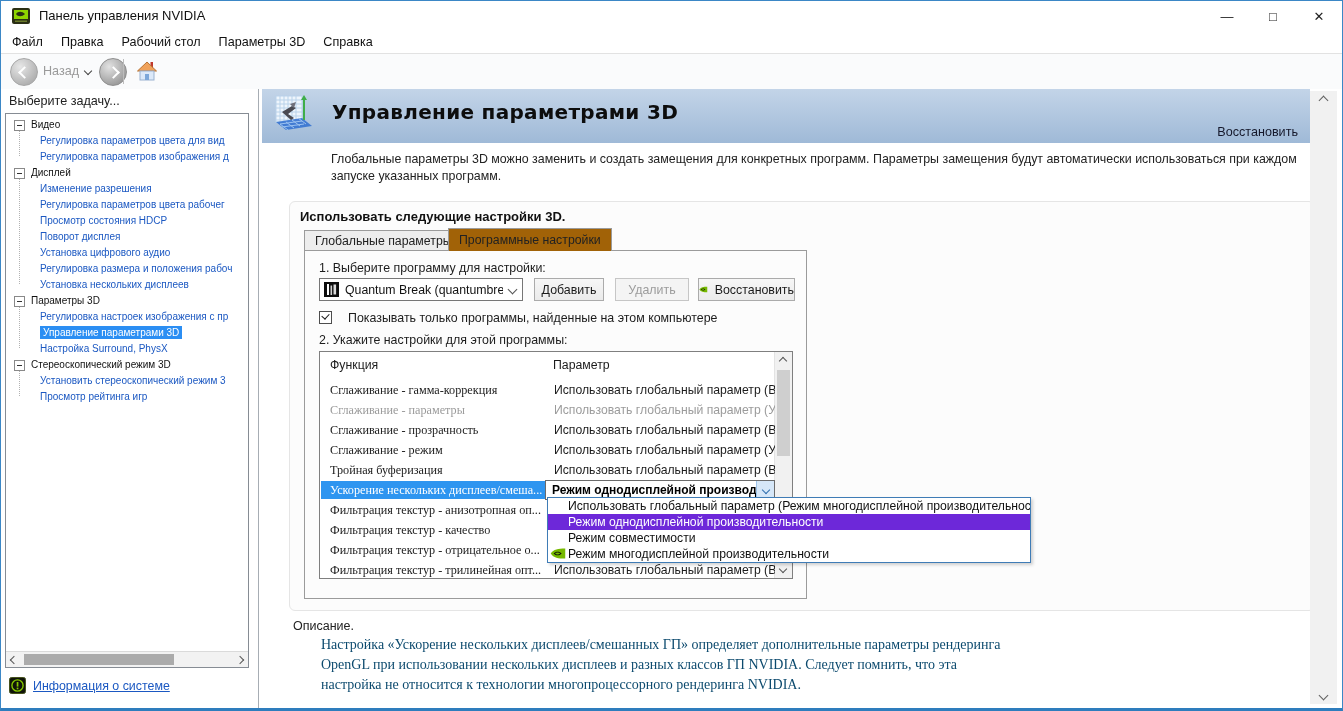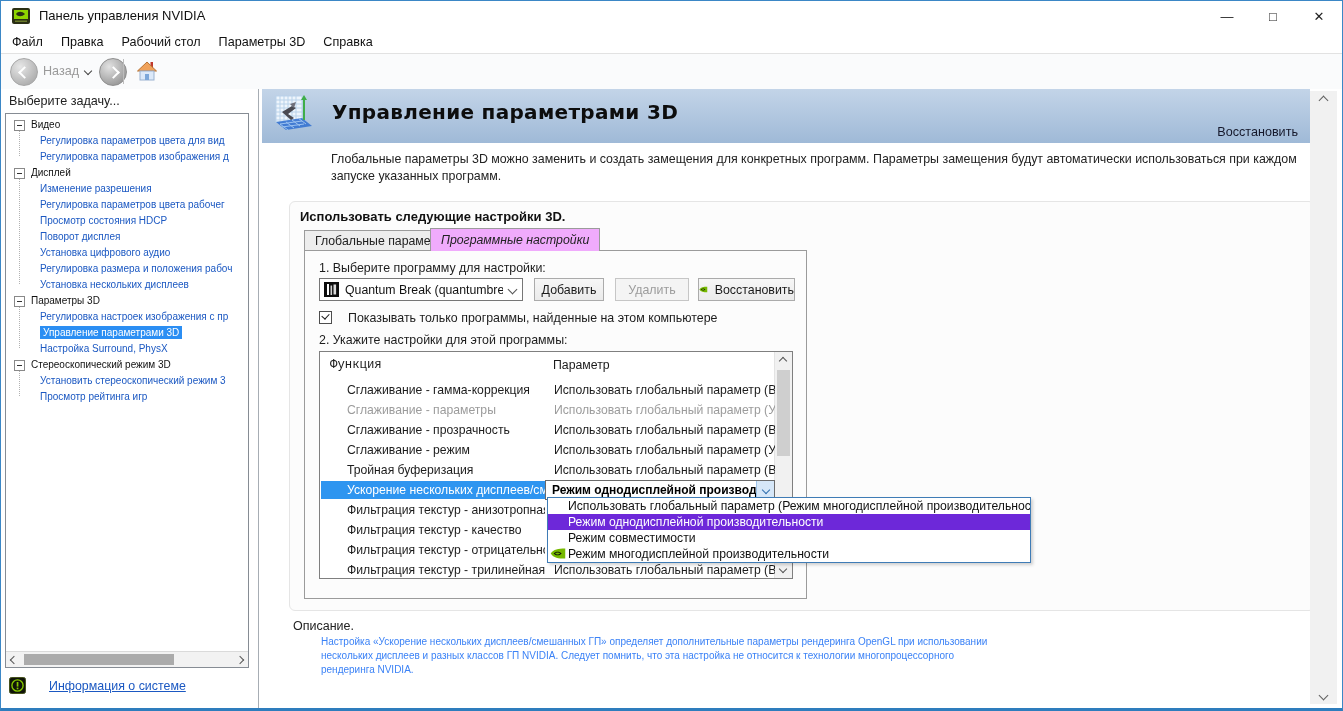--- a/index.html
+++ b/index.html
@@ -42,36 +42,36 @@
   .exp{display:inline-block;width:9px;height:9px;border:1px solid #898989;background:#fff;position:relative;vertical-align:middle;margin-right:6px;}
   .exp::after{content:"";position:absolute;left:2px;top:4px;width:5px;height:1px;background:#333;}
   .tgroup{position:relative;}
   .tgroup::before{content:"";position:absolute;left:13px;top:14px;bottom:8px;width:1px;
     background-image:linear-gradient(#b2b2b2 50%,transparent 50%);background-size:1px 2px;}
   .titem.child{padding-left:34px;color:#1b58c2;}
   .titem.child .sel{background:#2b8ef3;color:#fff;padding:1px 3px;}
   .hscroll{position:absolute;left:0;right:0;bottom:0;height:15px;background:#f2f2f2;border-top:1px solid #dadada;color:#555;}
   .hscroll .chv{width:5px;height:5px;}
   .hthumb{position:absolute;left:18px;top:2px;width:150px;height:11px;background:#ababab;}
-  .sbfooter{position:absolute;left:8px;top:588px;display:flex;align-items:center;gap:23px;}
+  .sbfooter{position:absolute;left:8px;top:588px;display:flex;align-items:center;gap:7px;}
   .infolink{font-size:12.4px;color:#1b58c2;text-decoration:underline;}
 
   
   .main{position:absolute;left:258px;top:88px;right:0;bottom:0;background:#fff;}
   .strip{position:absolute;left:3px;top:0;width:1048px;height:54px;background:linear-gradient(180deg,#c3d4e8,#9fb9d7);}
   .strip h1{position:absolute;left:70px;top:11px;margin:0;font-size:20px;font-weight:bold;color:#0d0d0d;font-family:"DejaVu Sans",sans-serif;letter-spacing:.3px;}
   .headicon{position:absolute;left:8px;top:3px;width:48px;height:48px;}
   .restore-link{position:absolute;right:12px;bottom:4px;font-size:12.6px;color:#15182b;}
   .intro{position:absolute;left:72px;top:62px;width:975px;font-size:12.4px;color:#222;line-height:1.35;}
 
   .panel{position:absolute;left:30px;top:112px;width:1026px;height:410px;background:#fcfcfc;border:1px solid #e5e5e5;border-radius:6px;box-sizing:border-box;}
   .sectitle{position:absolute;left:10px;top:7px;font-size:13px;font-weight:bold;color:#111;}
   .tab{position:absolute;height:21px;line-height:21px;padding:0 10px;font-size:12.3px;color:#222;background:#ededed;border:1px solid #9b9b9b;box-sizing:border-box;white-space:nowrap;}
   .tab.inactive{left:14px;top:28px;}
-  .tab.active{left:140px;top:26px;height:23px;line-height:23px;background:#f0abfc;border-bottom:none;z-index:3;font-style:italic;}
+  .tab.active{left:158px;top:26px;height:23px;line-height:23px;background:#a16207;border-bottom:none;z-index:3;}
   .tabpanel{position:absolute;left:14px;top:48px;width:503px;height:349px;border:1px solid #9b9b9b;background:#fcfcfc;box-sizing:border-box;z-index:2;}
 
   .steplbl{position:absolute;left:14px;font-size:12.4px;color:#1c1c1c;}
   .combo{position:absolute;left:14px;top:27px;width:204px;height:23px;border:1px solid #767676;background:#fff;box-sizing:border-box;display:flex;align-items:center;padding:0 4px;gap:6px;color:#333;}
   .combo .ctext{font-size:12.3px;color:#111;flex:1;white-space:nowrap;overflow:hidden;}
   .qbicon{width:15px;height:15px;flex:none;}
   .btn{position:absolute;top:27px;height:23px;border:1px solid #ababab;background:linear-gradient(#f6f6f6,#ebebeb);
     font-size:12.4px;color:#1a1a1a;display:flex;align-items:center;justify-content:center;box-sizing:border-box;}
   .btn.disabled{color:#9c9c9c;border-color:#c6c6c6;background:#f4f4f4;}
   .btn .nveye{width:16px;height:11px;margin-right:7px;}
@@ -80,36 +80,36 @@
   .cbox::after{content:"";position:absolute;left:2px;top:1px;width:6px;height:4px;border-left:1.8px solid #1a1a1a;border-bottom:1.8px solid #1a1a1a;transform:rotate(-48deg);}
   .cblabel{font-size:12.4px;color:#1c1c1c;}
 
   .settable{position:absolute;left:14px;top:100px;width:474px;height:228px;border:1px solid #7f7f7f;background:#fff;box-sizing:border-box;}
   .thead{position:absolute;top:6px;font-size:12.3px;color:#1c1c1c;}
   .tsb{position:absolute;right:0;top:0;bottom:0;width:17px;background:#f1f1f1;border-left:1px solid #e3e3e3;color:#555;}
   .tsb .chv{width:5px;height:5px;}
   .tthumb{position:absolute;left:2px;right:2px;top:18px;height:86px;background:#cfcfcf;}
   .rows{position:absolute;left:1px;top:28px;right:17px;}
   .trow{height:20px;display:flex;align-items:center;font-size:12.2px;color:#1c1c1c;}
-  .cf{width:224px;padding-left:26px;box-sizing:border-box;white-space:nowrap;overflow:hidden;flex:none;height:18px;line-height:18px;}
+  .cf{width:224px;padding-left:9px;box-sizing:border-box;white-space:nowrap;overflow:hidden;flex:none;height:18px;line-height:18px;font-family:Liberation Serif, serif;}
   .cv{flex:1;padding-left:9px;white-space:nowrap;overflow:hidden;height:18px;line-height:18px;}
   .trow.dis{color:#9b9b9b;}
   .trow.sel .cf{background:#2e95f0;color:#fff;}
   .inlinecombo{flex:none;width:230px;height:20px;border:1px solid #6b6b6b;background:#fff;box-sizing:border-box;display:flex;align-items:center;position:relative;}
   .inlinecombo .ictext{flex:1;font-size:12px;font-weight:bold;color:#000;padding-left:6px;white-space:nowrap;overflow:hidden;}
   .icbtn{width:17px;height:100%;background:#d6e7f8;border-left:1px solid #9ec4ea;display:flex;align-items:center;justify-content:center;color:#2f6fae;flex:none;}
   .icbtn .chv{width:5px;height:5px;}
 
   .dropdown{position:absolute;left:257px;top:295px;width:484px;height:66px;background:#fff;border:1px solid #3f7cb6;box-sizing:border-box;z-index:9;box-shadow:2px 2px 3px rgba(0,0,0,.18);}
   .ddi{height:16px;line-height:16px;font-size:12.2px;color:#111;padding-left:20px;white-space:nowrap;overflow:hidden;position:relative;}
   .ddi.hl{background:#6d28d9;color:#fff;}
   .ddi .nveye{position:absolute;left:2px;top:2px;width:16px;height:11px;}
 
   .desctitle{position:absolute;left:34px;top:530px;font-size:12.5px;color:#222;}
-  .desctext{position:absolute;left:62px;top:546px;width:680px;font-size:10px;color:#3b82f6;line-height:1.42;}
+  .desctext{position:absolute;left:62px;top:546px;width:680px;font-size:14px;color:#0c4a6e;line-height:1.42;font-family:Liberation Serif, serif;}
 
   .vscroll{position:absolute;right:5px;top:2px;bottom:4px;width:27px;background:#f1f1f1;color:#606060;}
   .vscroll .chv{width:6px;height:6px;}
   .varrow{position:absolute;left:0;right:0;height:18px;display:flex;align-items:center;justify-content:center;}
 </style>
 </head>
 <body>
 
 <div id="window">
 
@@ -255,21 +255,21 @@
         </div>
 
         <div class="cbrow">
           <span class="cbox"></span>
           <span class="cblabel">Показывать только программы, найденные на этом компьютере</span>
         </div>
 
         <div class="steplbl" style="top:82px;">2. Укажите настройки для этой программы:</div>
 
         <div class="settable">
-          <div class="thead" style="left:10px;font-family:Liberation Mono, monospace;">Функция</div>
+          <div class="thead" style="left:10px;">Функция</div>
           <div class="thead" style="left:233px;">Параметр</div>
           <div class="tsb">
             <span class="chv up" style="position:absolute;left:5px;top:6px;"></span>
             <div class="tthumb"></div>
             <span class="chv down" style="position:absolute;left:5px;bottom:6px;"></span>
           </div>
           <div class="rows">
             <div class="trow">
                 <div class="cf">Сглаживание - гамма-коррекция</div>
                 <div class="cv">Использовать глобальный параметр (Вкл)</div>

